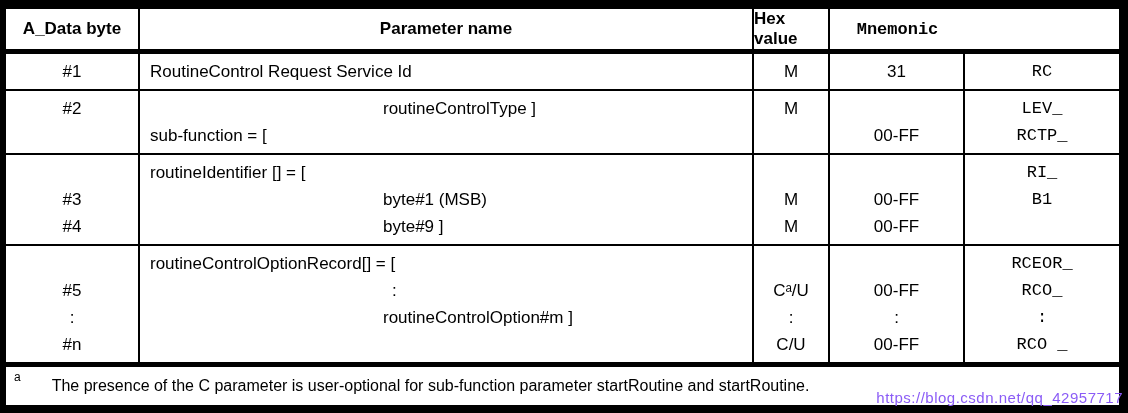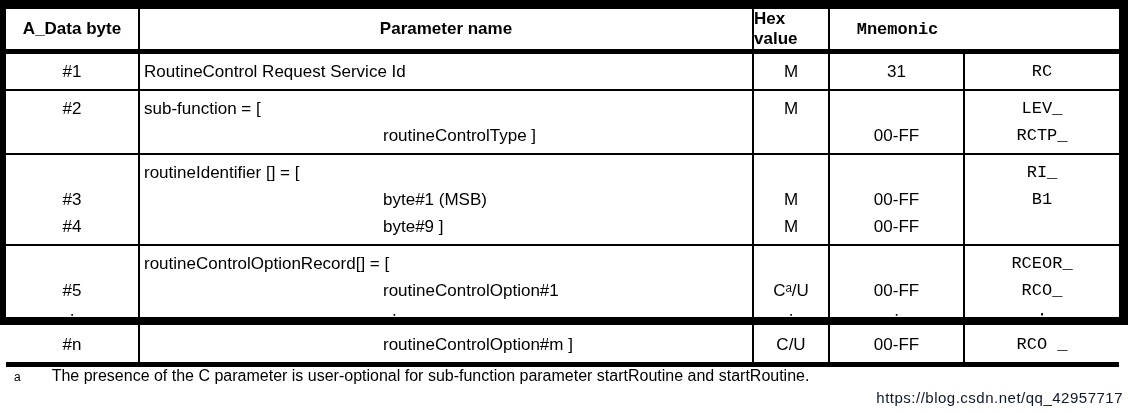--- a/index.html
+++ b/index.html
@@ -14,21 +14,21 @@
     width: 1128px;
     height: 413px;
     box-sizing: border-box;
     background: #ffffff;
     overflow: hidden;
   }
   .tbl {
     position: absolute;
     left: 0; top: 0;
     width: 1128px;
-    height: 325px;
+    height: 413px;
     box-sizing: border-box;
     border: 6px solid #000000;
     border-top-width: 9px;
     border-right-width: 9px;
     border-bottom-width: 8px;
     display: flex;
     flex-direction: column;
     background: #ffffff;
   }
   .row {
@@ -53,42 +53,42 @@
     font-size: 17px;
   }
   .body .cell { padding: 4px 0; }
   .line {
     height: 27px;
     line-height: 27px;
     font-size: 17px;
     white-space: pre;
   }
   .center { text-align: center; }
-  .pcell .line { padding-left: 4px; }
+  .pcell .line { padding-left: 10px; }
   .pcell .line.indent { padding-left: 243px; }
   .pcell .line.indent.colon { padding-left: 252px; }
   .footrow {
     flex: 1;
     display: flex;
     align-items: center;
     padding-left: 8px;
     font-size: 16px;
   }
   .fnmark {
     font-size: 12px;
     align-self: flex-start;
     padding-top: 3px;
     margin-right: 31px;
   }
   .watermark {
     position: absolute;
     right: 5px;
     bottom: 7px;
     font-size: 15px;
-    color: #0f172a;
+    color: #8b5cf6;
     letter-spacing: 0.5px;
     pointer-events: none;
   }
 </style>
 </head>
 <body>
 
 <div class="frame">
   <div class="tbl">
 
@@ -116,22 +116,22 @@
         <div class="line">RC</div>
       </div>
     </div>
 
     <div class="row body">
       <div class="cell center">
         <div class="line">#2</div>
         <div class="line"></div>
       </div>
       <div class="cell pcell">
+        <div class="line indent">routineControlType ]</div>
         <div class="line">sub-function = [</div>
-        <div class="line indent">routineControlType ]</div>
       </div>
       <div class="cell center">
         <div class="line">M</div>
         <div class="line"></div>
       </div>
       <div class="cell center">
         <div class="line"></div>
         <div class="line">00-FF</div>
       </div>
       <div class="cell center">
@@ -169,21 +169,20 @@
 
     <div class="row body last">
       <div class="cell center">
         <div class="line"></div>
         <div class="line">#5</div>
         <div class="line">:</div>
         <div class="line">#n</div>
       </div>
       <div class="cell pcell">
         <div class="line">routineControlOptionRecord[] = [</div>
-        <div class="line indent">routineControlOption#1</div>
         <div class="line indent colon">:</div>
         <div class="line indent">routineControlOption#m ]</div>
       </div>
       <div class="cell center">
         <div class="line"></div>
         <div class="line">Cᵃ/U</div>
         <div class="line">:</div>
         <div class="line">C/U</div>
       </div>
       <div class="cell center">

